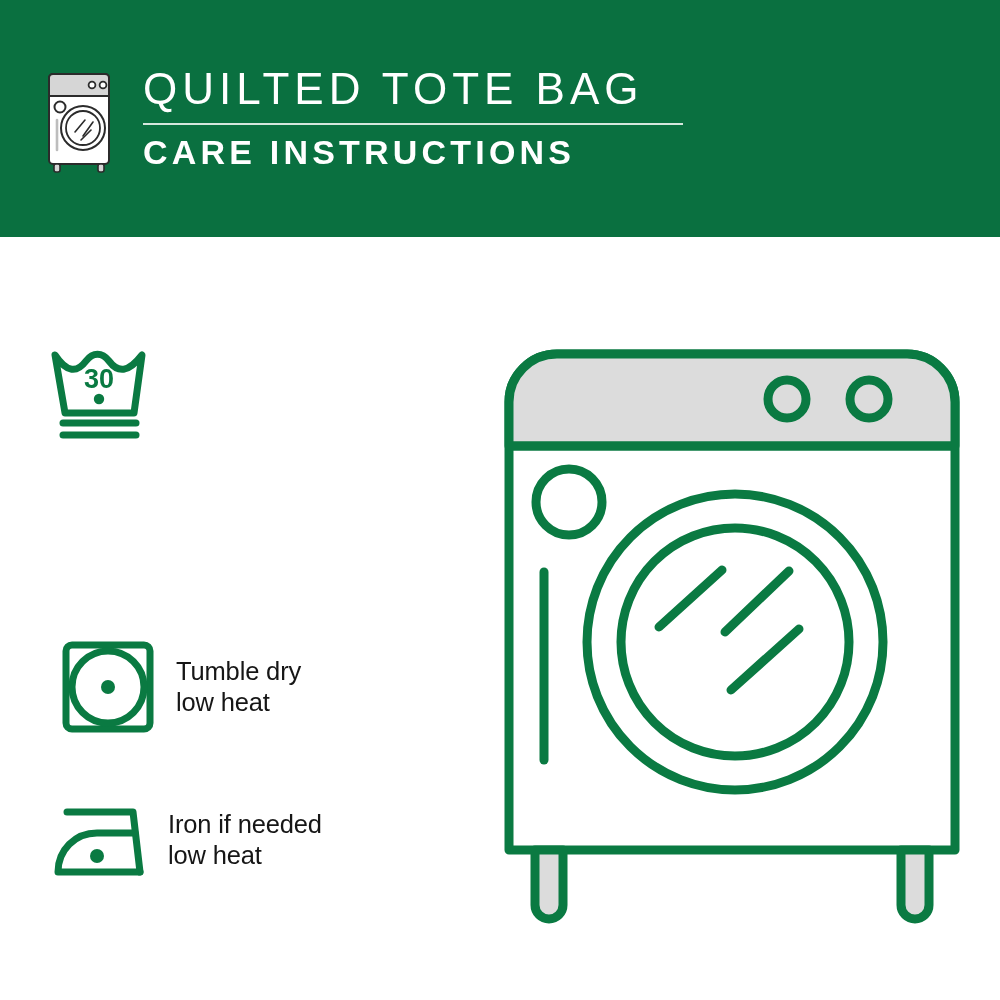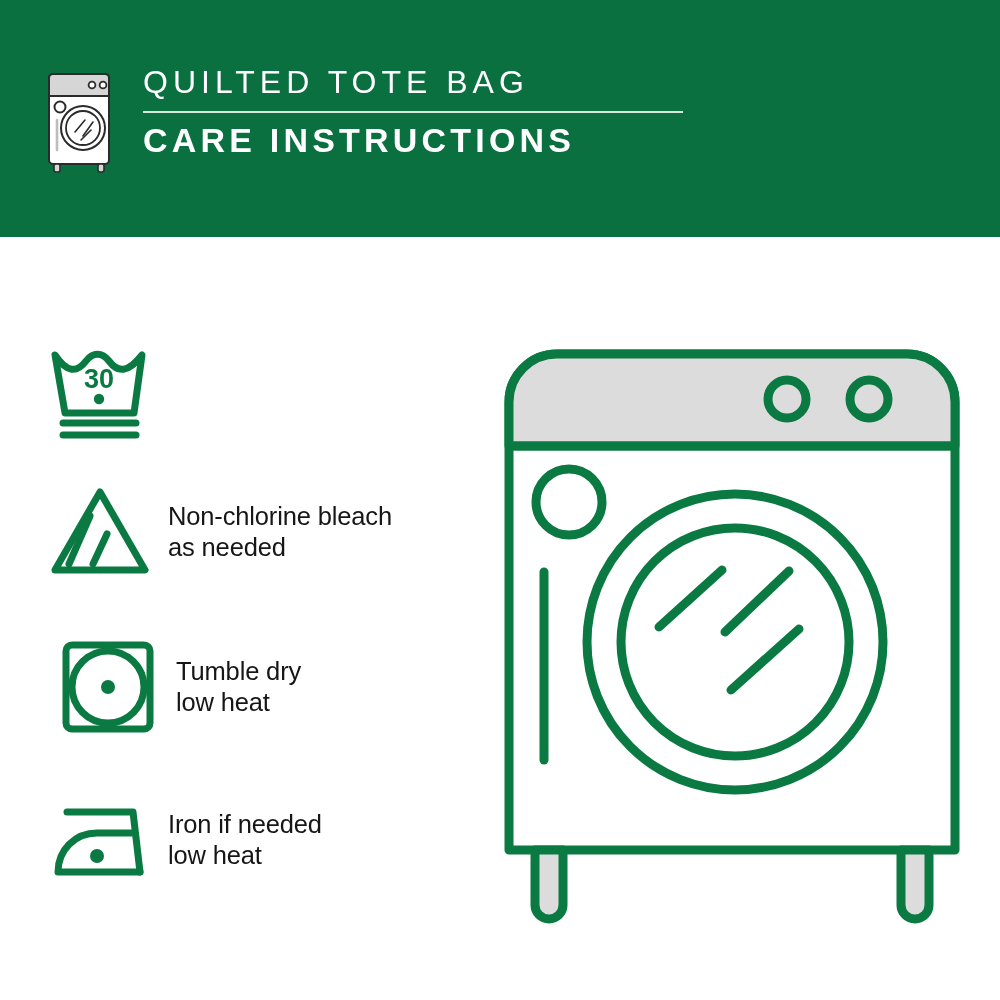--- a/index.html
+++ b/index.html
@@ -20,21 +20,21 @@
   }
   .header-logo {
     position:absolute; left:45px; top:70px;
     width:68px; height:105px;
   }
   .header-titles {
     position:absolute; left:143px; top:66px; width:560px;
   }
   .title-line1 {
     color:#ffffff;
-    font-size:32px;
+    font-size:44px;
     font-weight:300;
     letter-spacing:5.0px;
     line-height:1.05;
     white-space:nowrap;
   }
   .title-divider {
     height:2px; background:#e8f1ea; margin:11px 0 10px 0; width:540px;
     opacity:.92;
   }
   .title-line2 {
@@ -128,34 +128,20 @@
 
             <line x1="18" y1="80" x2="91" y2="80"></line>
             <line x1="18" y1="92" x2="91" y2="92"></line>
           </g>
           <text x="54" y="45" text-anchor="middle" font-family="'Liberation Sans', sans-serif" font-size="27" font-weight="700" fill="#0a7a42">30</text>
           <circle cx="54" cy="56" r="5.2" fill="#0a7a42"></circle>
         </svg>
       </div>
     </div>
 
-    <div class="care-row r1">
-      <div class="care-symbol">
-        <svg viewBox="0 0 110 100" width="110" height="100" aria-hidden="true">
-          <g fill="none" stroke="#0a7a42" stroke-width="7" stroke-linecap="round" stroke-linejoin="round">
-            <path d="M55 10 L100 88 L10 88 Z"></path>
-
-            <line x1="45" y1="34" x2="24" y2="82"></line>
-            <line x1="62" y1="52" x2="48" y2="82"></line>
-          </g>
-        </svg>
-      </div>
-      <div class="care-text">Non-chlorine bleach
-as needed</div>
-    </div>
 
     <div class="care-row r2">
       <div class="care-symbol">
         <svg viewBox="0 0 110 100" width="110" height="100" aria-hidden="true">
           <g fill="none" stroke="#0a7a42" stroke-width="7" stroke-linejoin="round">
             <rect x="13" y="8" width="84" height="84" rx="6"></rect>
             <circle cx="55" cy="50" r="36"></circle>
           </g>
           <circle cx="55" cy="50" r="7" fill="#0a7a42"></circle>
         </svg>

